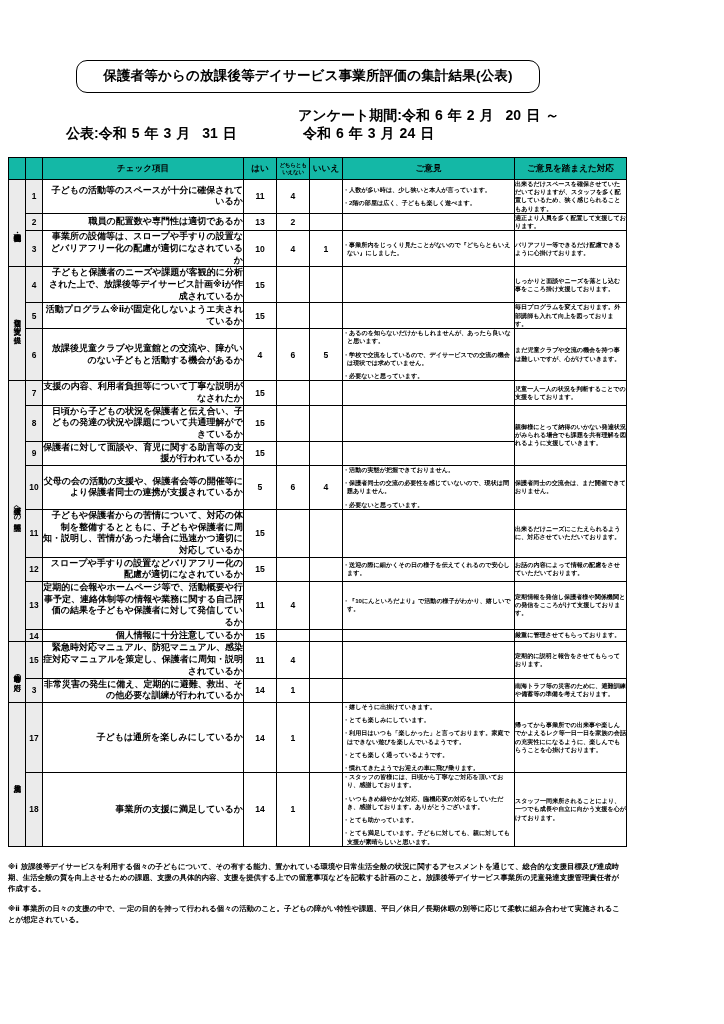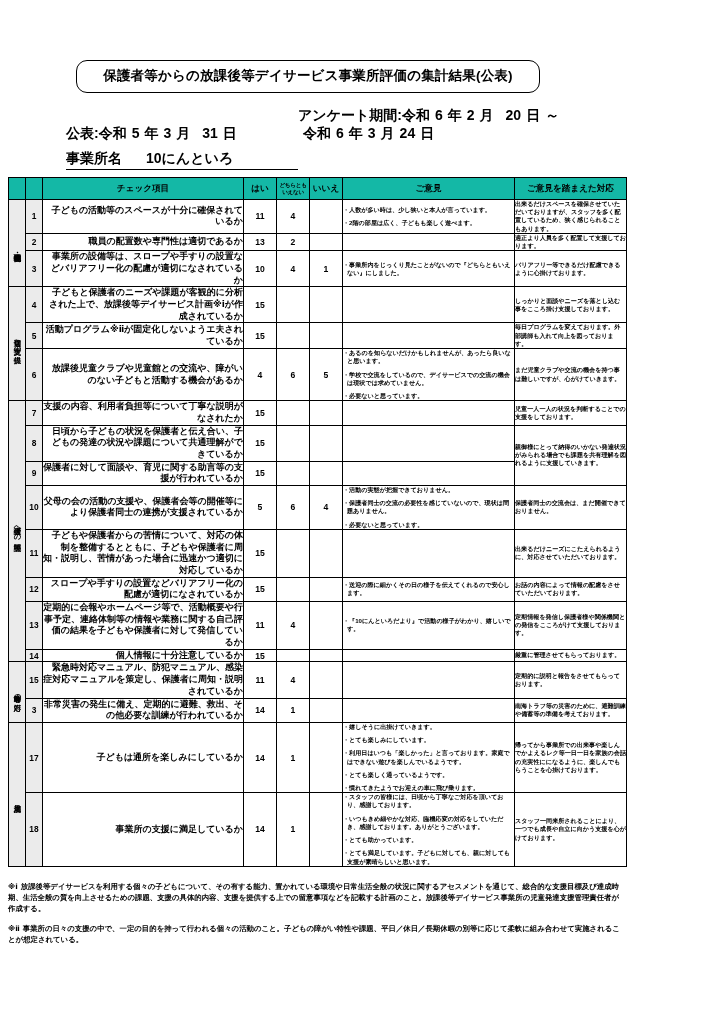--- a/index.html
+++ b/index.html
@@ -170,23 +170,20 @@
   <div class="hdr">
     <div class="hdr-row">
       <div class="hdr-left">
         <span>公表:令和</span><span class="sp1"></span><span>5</span><span class="sp1"></span><span>年</span><span class="sp1"></span><span>3</span><span class="sp1"></span><span>月</span><span class="sp2"></span><span>31</span><span class="sp1"></span><span>日</span>
       </div>
       <div class="hdr-right">
         <span>アンケート期間:令和</span><span class="sp1"></span><span>6</span><span class="sp1"></span><span>年</span><span class="sp1"></span><span>2</span><span class="sp1"></span><span>月</span><span class="sp2"></span><span>20</span><span class="sp1"></span><span>日</span><span class="sp1"></span><span>～</span><span class="sp1"></span><span>令和</span><span class="sp1"></span><span>6</span><span class="sp1"></span><span>年</span><span class="sp1"></span><span>3</span><span class="sp1"></span><span>月</span><span class="sp1"></span><span>24</span><span class="sp1"></span><span>日</span>
       </div>
     </div>
     <div class="hdr-row hdr-line2">
-      <div class="hdr-left">
-        <span>事業所名</span><span class="sp2"></span><span class="sp2"></span><span>10にんといろ</span>
-      </div>
     </div>
   </div>
 
   <table class="main">
     <colgroup>
       <col class="c-cat">
         <col class="c-no">
         <col class="c-item">
       <col class="c-yes">
         <col class="c-mid">

